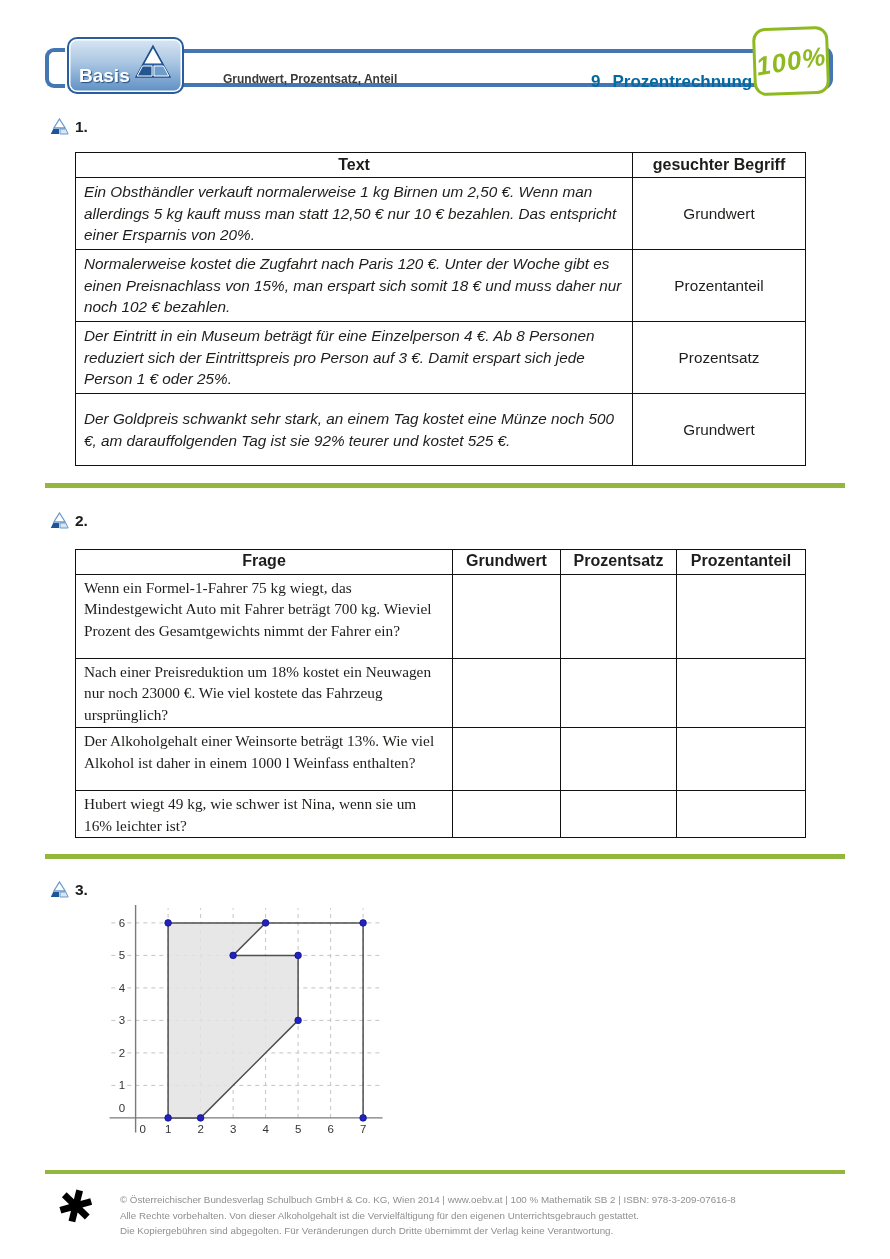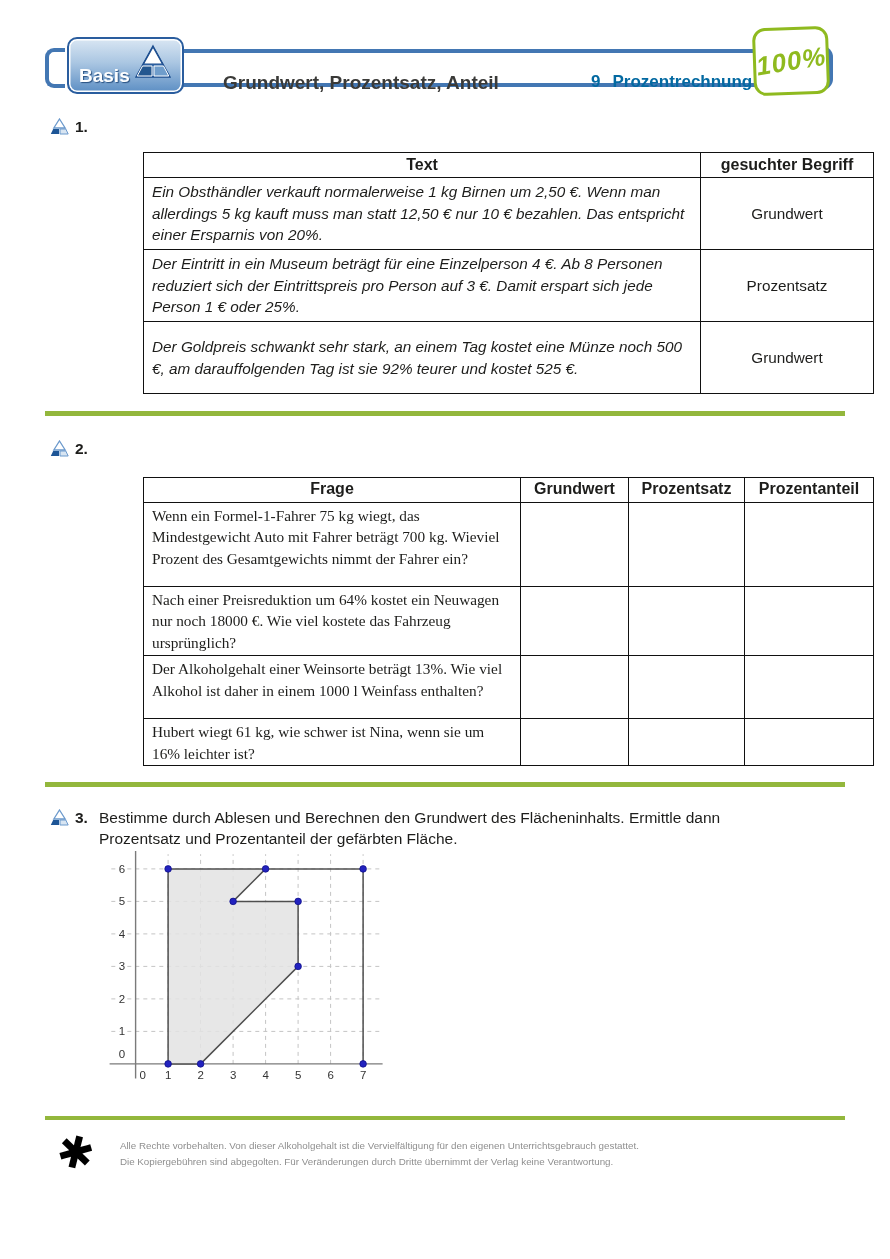--- a/index.html
+++ b/index.html
@@ -20,21 +20,21 @@
   .bracket-left {
     position:absolute; left:0; top:12px; width:20px; height:40px;
     border:4.5px solid #4377b3; border-right:none;
     border-top-left-radius:9px; border-bottom-left-radius:9px;
   }
   .bracket-right {
     position:absolute; right:12px; top:10px; width:20px; height:44px;
     border:5px solid #4377b3; border-left:none;
     border-top-right-radius:11px; border-bottom-right-radius:11px;
   }
-  .hdr-title { position:absolute; left:152px; top:19px; font-size:19px; font-weight:bold; color:#3a3a38; }
+  .hdr-title { position:absolute; left:152px; top:19px; font-size:12px; font-weight:bold; color:#3a3a38; }
   .hdr-chapter { position:absolute; left:520px; top:19px; font-size:17px; font-weight:bold; color:#0369a1; }
   .hdr-chapter .num { margin-right:12px; }
   .basis-badge {
     position:absolute; left:22px; top:1px; width:117px; height:57px;
     background:linear-gradient(180deg,#d9e6f3 0%,#aac6e2 45%,#5d8fc4 100%);
     border:2.5px solid #2a5d9e; border-radius:10px;
     box-shadow:0 0 0 1.5px #ffffff inset;
     text-align:center;
   }
   .basis-label {
@@ -57,21 +57,21 @@
   .task { display:flex; align-items:flex-start; margin-left:5px; font-size:15.5px; line-height:1.36; }
   .task-icon { flex:0 0 auto; margin:2px 6px 0 0; }
   .task-num { flex:0 0 auto; width:24px; font-weight:bold; }
   .task-text { flex:1 1 auto; }
   #task1 { margin-top:6px; }
   #task2 { margin-top:22px; }
   #task3 { margin-top:20px; }
   #task3 .task-text { max-width:668px; }
 
   
-  table { border-collapse:collapse; margin-left:98px; width:730px; font-size:15.3px; table-layout:fixed; }
+  table { border-collapse:collapse; margin-left:30px; width:730px; font-size:15.3px; table-layout:fixed; }
   th, td { border:1.6px solid #111111; padding:1px 8px; line-height:1.42; }
   th { font-size:16px; font-weight:bold; text-align:center; height:25px; padding:0 4px; }
   #table1 { margin-top:12px; }
   #table1 col.c-text { width:557px; }
   #table1 col.c-ans  { width:173px; }
   #table1 td.t-text { height:72px; vertical-align:middle;font-style:italic; }
   #table1 td.t-ans  { text-align:center; vertical-align:middle; }
   #table2 { margin-top:15px; }
   #table2 col.c-q  { width:377px; }
   #table2 col.c-g  { width:108px; }
@@ -151,20 +151,24 @@
         <th>Text</th>
         <th>gesuchter Begriff</th>
       </tr>
     </thead>
     <tbody>
       <tr>
         <td class="t-text">Ein Obsthändler verkauft normalerweise 1 kg Birnen um 2,50 €. Wenn man allerdings 5 kg kauft muss man statt 12,50 € nur 10 € bezahlen. Das entspricht einer Ersparnis von 20%.</td>
         <td class="t-ans">Grundwert</td>
       </tr>
       <tr>
+        <td class="t-text">Normalerweise kostet die Zugfahrt nach Paris 120 €. Unter der Woche gibt es einen Preisnachlass von 15%, man erspart sich somit 18 € und muss daher nur noch 102 € bezahlen.</td>
+        <td class="t-ans">Prozentanteil</td>
+      </tr>
+      <tr>
         <td class="t-text">Der Eintritt in ein Museum beträgt für eine Einzelperson 4 €. Ab 8 Personen reduziert sich der Eintrittspreis pro Person auf 3 €. Damit erspart sich jede Person 1 € oder 25%.</td>
         <td class="t-ans">Prozentsatz</td>
       </tr>
       <tr>
         <td class="t-text">Der Goldpreis schwankt sehr stark, an einem Tag kostet eine Münze noch 500 €, am darauffolgenden Tag ist sie 92% teurer und kostet 525 €.</td>
         <td class="t-ans">Grundwert</td>
       </tr>
     </tbody>
   </table>
 
@@ -197,52 +201,51 @@
       </tr>
     </thead>
     <tbody>
       <tr class="r1">
         <td class="q">Wenn ein Formel-1-Fahrer 75 kg wiegt, das Mindestgewicht Auto mit Fahrer beträgt 700 kg. Wieviel Prozent des Gesamtgewichts nimmt der Fahrer ein?</td>
         <td></td>
         <td></td>
         <td></td>
       </tr>
       <tr class="r2">
-        <td class="q">Nach einer Preisreduktion um 64% kostet ein Neuwagen nur noch 18000 €. Wie viel kostete das Fahrzeug ursprünglich?</td>
+        <td class="q">Nach einer Preisreduktion um 18% kostet ein Neuwagen nur noch 23000 €. Wie viel kostete das Fahrzeug ursprünglich?</td>
         <td></td>
         <td></td>
         <td></td>
       </tr>
       <tr class="r3">
         <td class="q">Der Alkoholgehalt einer Weinsorte beträgt 13%. Wie viel Alkohol ist daher in einem 1000 l Weinfass enthalten?</td>
         <td></td>
         <td></td>
         <td></td>
       </tr>
       <tr class="r4">
-        <td class="q">Hubert wiegt 61 kg, wie schwer ist Nina, wenn sie um 16% leichter ist?</td>
+        <td class="q">Hubert wiegt 49 kg, wie schwer ist Nina, wenn sie um 16% leichter ist?</td>
         <td></td>
         <td></td>
         <td></td>
       </tr>
     </tbody>
   </table>
 
   <div class="divider" id="div2"></div>
 
   <div class="task" id="task3">
     <span class="task-icon">
       <svg width="19" height="17" viewBox="0 0 19 17">
         <polygon points="9.5,1 15.2,10 3.8,10" fill="#ffffff" stroke="#6b99cc" stroke-width="1.3"></polygon>
         <polygon points="3.2,11 9,11 9,16 0.8,16" fill="#1d5596"></polygon>
         <polygon points="10,11 15.8,11 18.2,16 10,16" fill="#d8e5f2" stroke="#6b99cc" stroke-width="1"></polygon>
       </svg>
     </span>
     <span class="task-num">3.</span>
-    <span class="task-text">Bestimme durch Ablesen und Berechnen den Grundwert des Flächeninhalts. Ermittle dann Prozentsatz und Prozentanteil der gefärbten Fläche.</span>
   </div>
 
   <div class="chart-wrap">
     <svg id="chart" width="296" height="245" viewBox="0 0 296 245">
         <line class="grid-line" x1="16.3" y1="180.4" x2="284.4" y2="180.4"></line>
         <line class="grid-line" x1="16.3" y1="147.9" x2="284.4" y2="147.9"></line>
         <line class="grid-line" x1="16.3" y1="115.4" x2="284.4" y2="115.4"></line>
         <line class="grid-line" x1="16.3" y1="82.9" x2="284.4" y2="82.9"></line>
         <line class="grid-line" x1="16.3" y1="50.4" x2="284.4" y2="50.4"></line>
         <line class="grid-line" x1="16.3" y1="17.9" x2="284.4" y2="17.9"></line>
@@ -283,18 +286,19 @@
         <text class="tick-label" x="235.6" y="227.9" text-anchor="middle">6</text>
         <text class="tick-label" x="268.1" y="227.9" text-anchor="middle">7</text>
       </svg>
   </div>
 
   <div class="divider" id="div3"></div>
 
   <div class="footer">
     <span class="footer-logo">✱</span>
     <div class="footer-text">
+      <span>© Österreichischer Bundesverlag Schulbuch GmbH &amp; Co. KG, Wien 2014 | www.oebv.at | 100 % Mathematik SB 2 | ISBN: 978-3-209-07616-8</span>
       <span>Alle Rechte vorbehalten. Von dieser Alkoholgehalt ist die Vervielfältigung für den eigenen Unterrichtsgebrauch gestattet.</span>
       <span>Die Kopiergebühren sind abgegolten. Für Veränderungen durch Dritte übernimmt der Verlag keine Verantwortung.</span>
     </div>
   </div>
 
 </div>
 
 </body></html>

